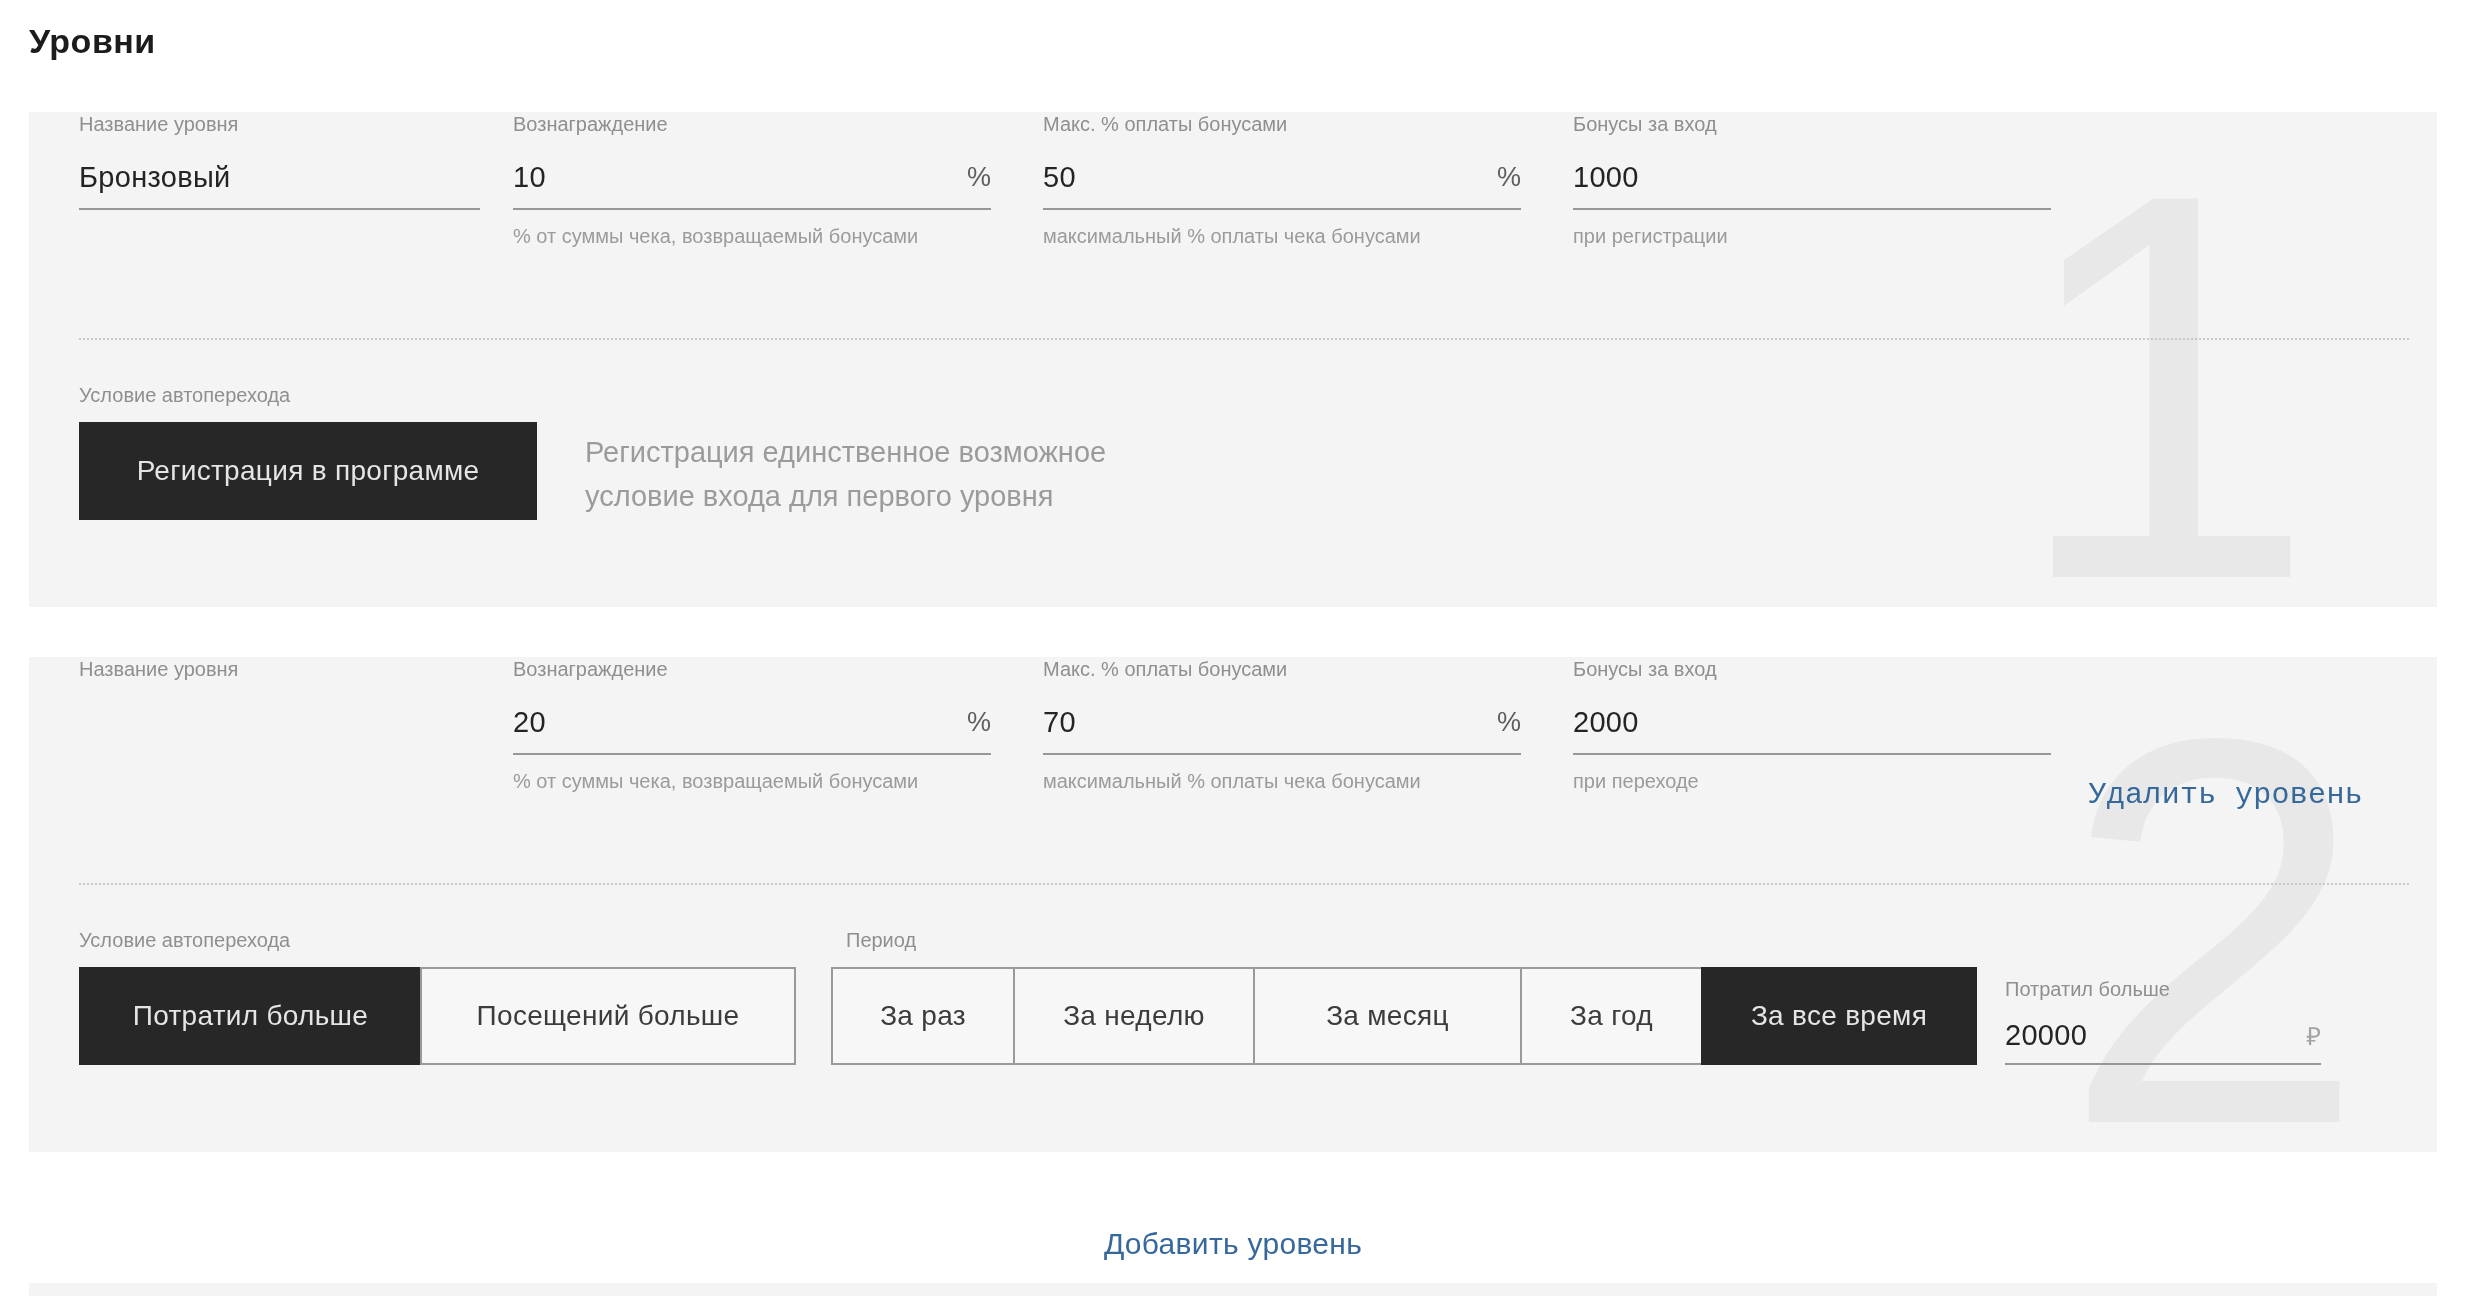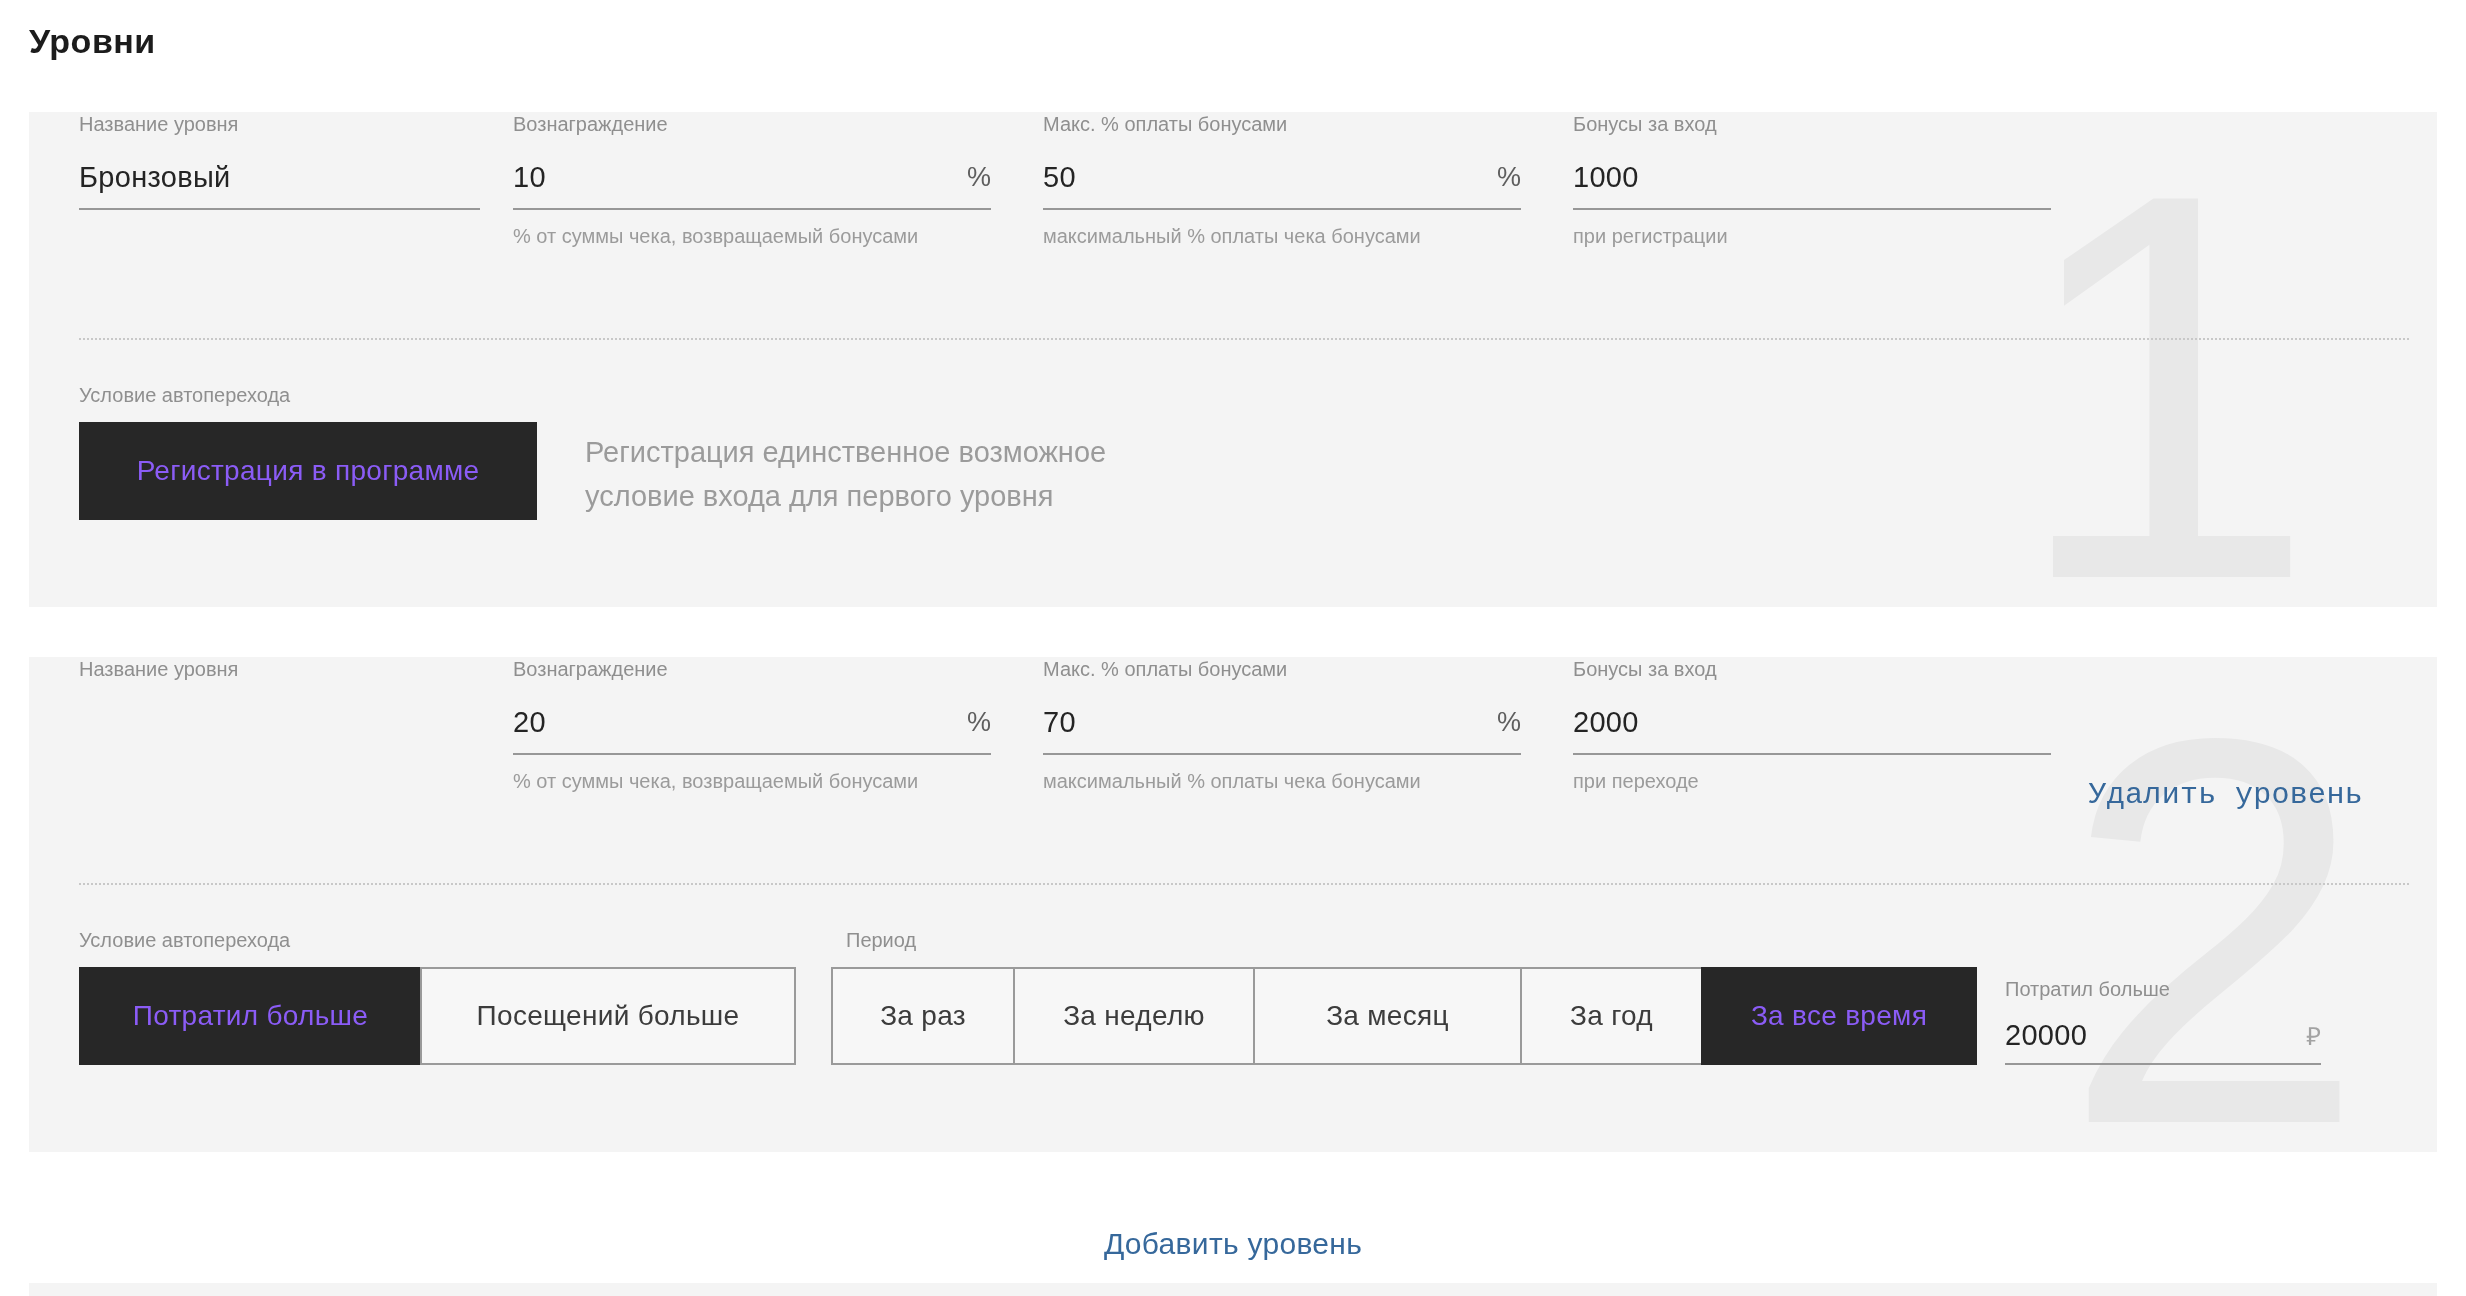--- a/index.html
+++ b/index.html
@@ -42,21 +42,21 @@
     border-top:2px dotted #c8c8c8;
   }
   .section-label{
     position:absolute;top:272px;font-size:20px;color:#8f8f8f;z-index:2;
   }
   .btn-row{position:absolute;top:310px;display:flex;z-index:2;}
   .btn{
     box-sizing:border-box;height:98px;display:flex;align-items:center;justify-content:center;
     font-size:28px;letter-spacing:.3px;cursor:default;
   }
-  .btn-dark{background:#272727;color:#8b5cf6;border:none;}
+  .btn-dark{background:#272727;color:#e5e5e5;border:none;}
   .btn-light{background:#f7f7f7;color:#3c3c3c;border:2px solid #9a9a9a;}
   .seg + .seg{margin-left:-2px;}
   .note{
     position:absolute;left:556px;top:318px;max-width:600px;z-index:2;
     font-size:29px;line-height:44px;color:#9b9b9b;
   }
   .link{
     font-size:30px;color:#36689b;letter-spacing:.3px;cursor:pointer;white-space:nowrap;
   }
   .delete-link{position:absolute;top:121px;right:74px;z-index:2;font-family:Liberation Mono, monospace;}

